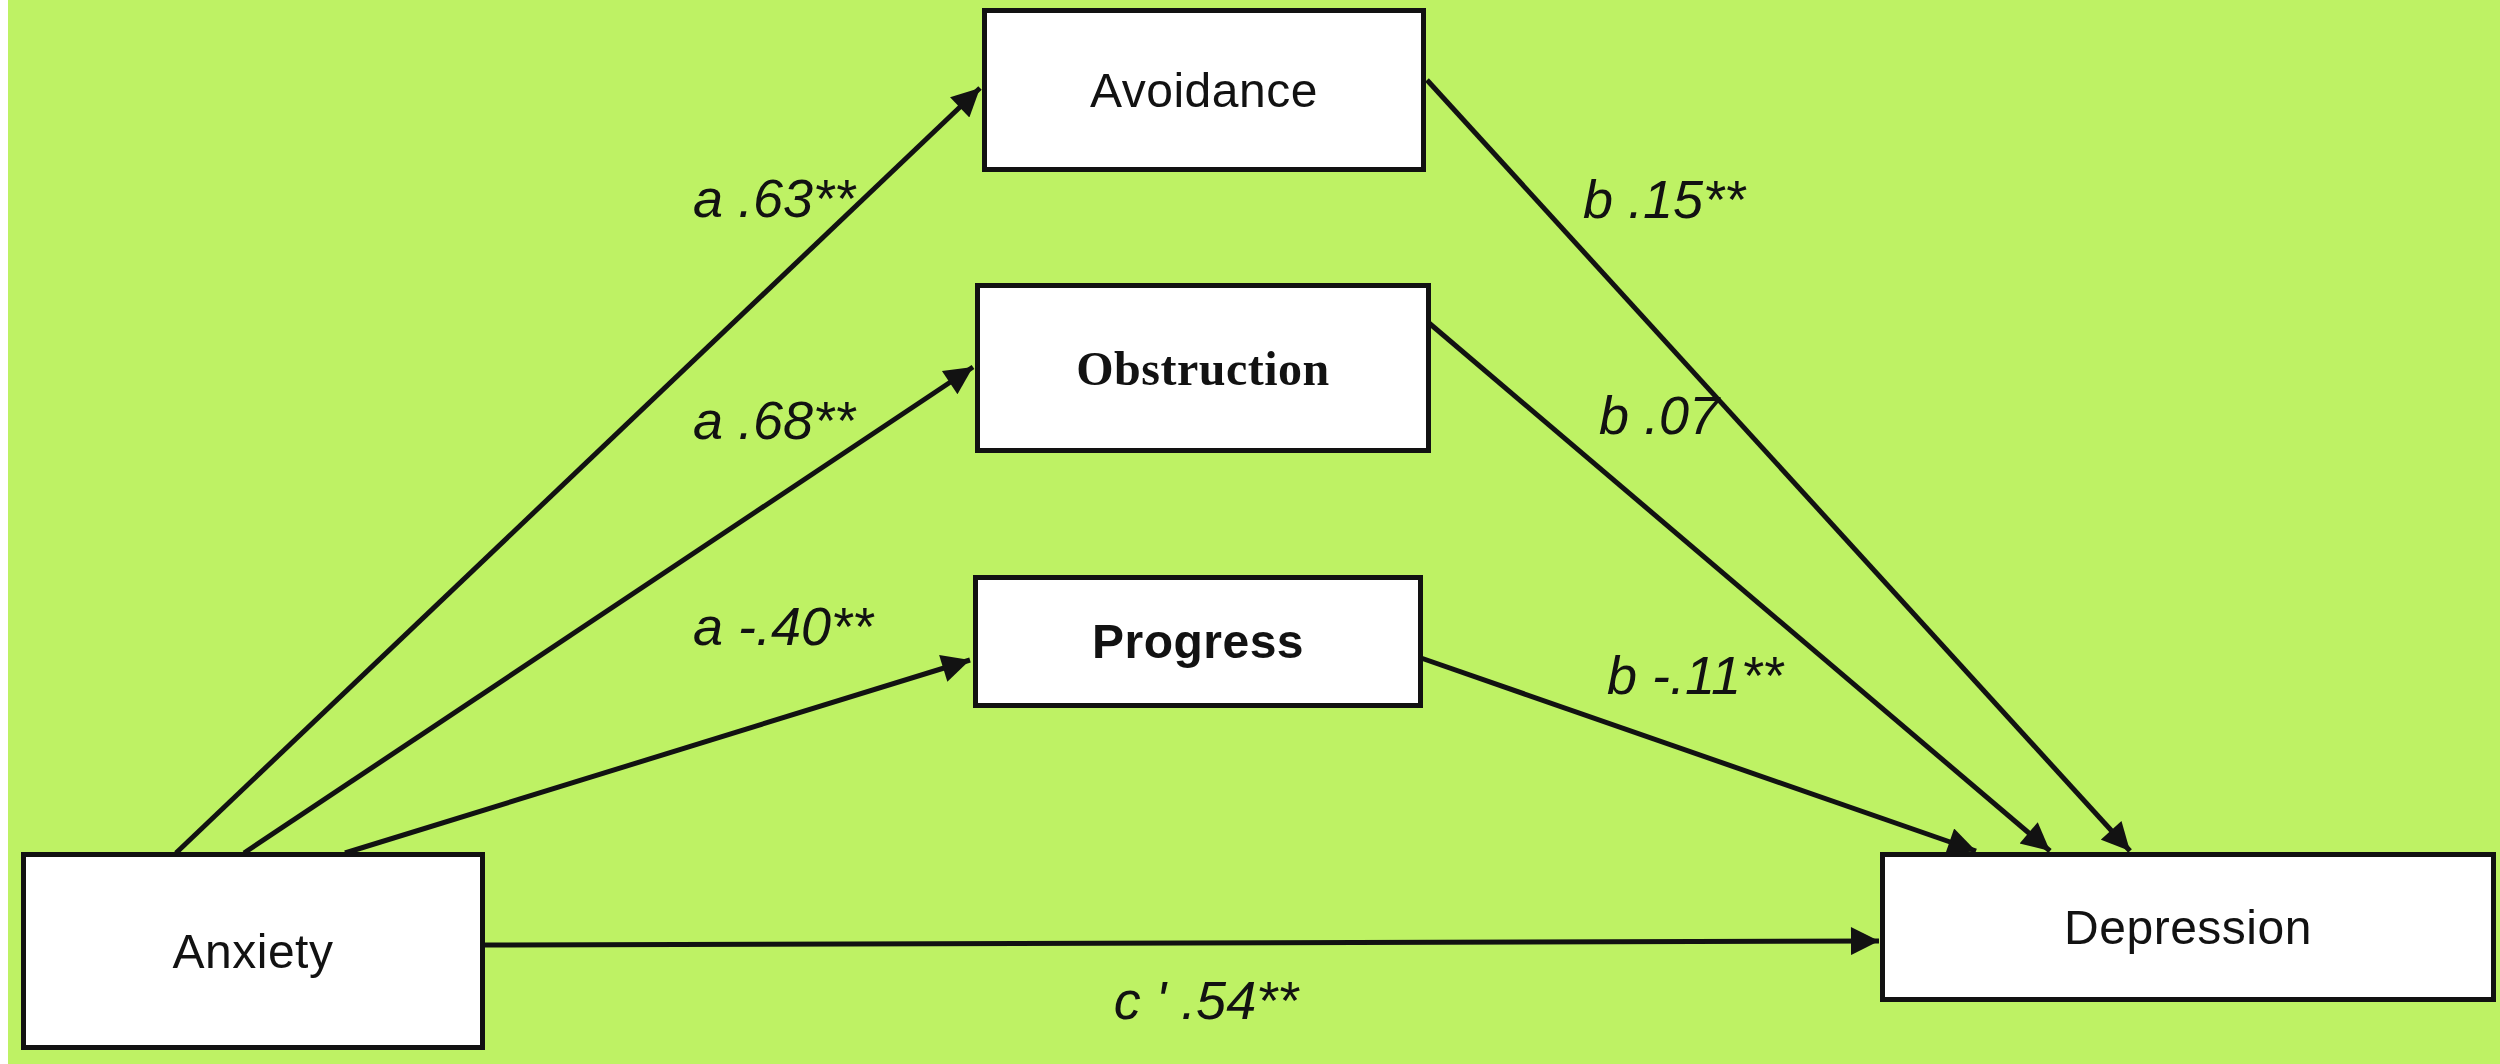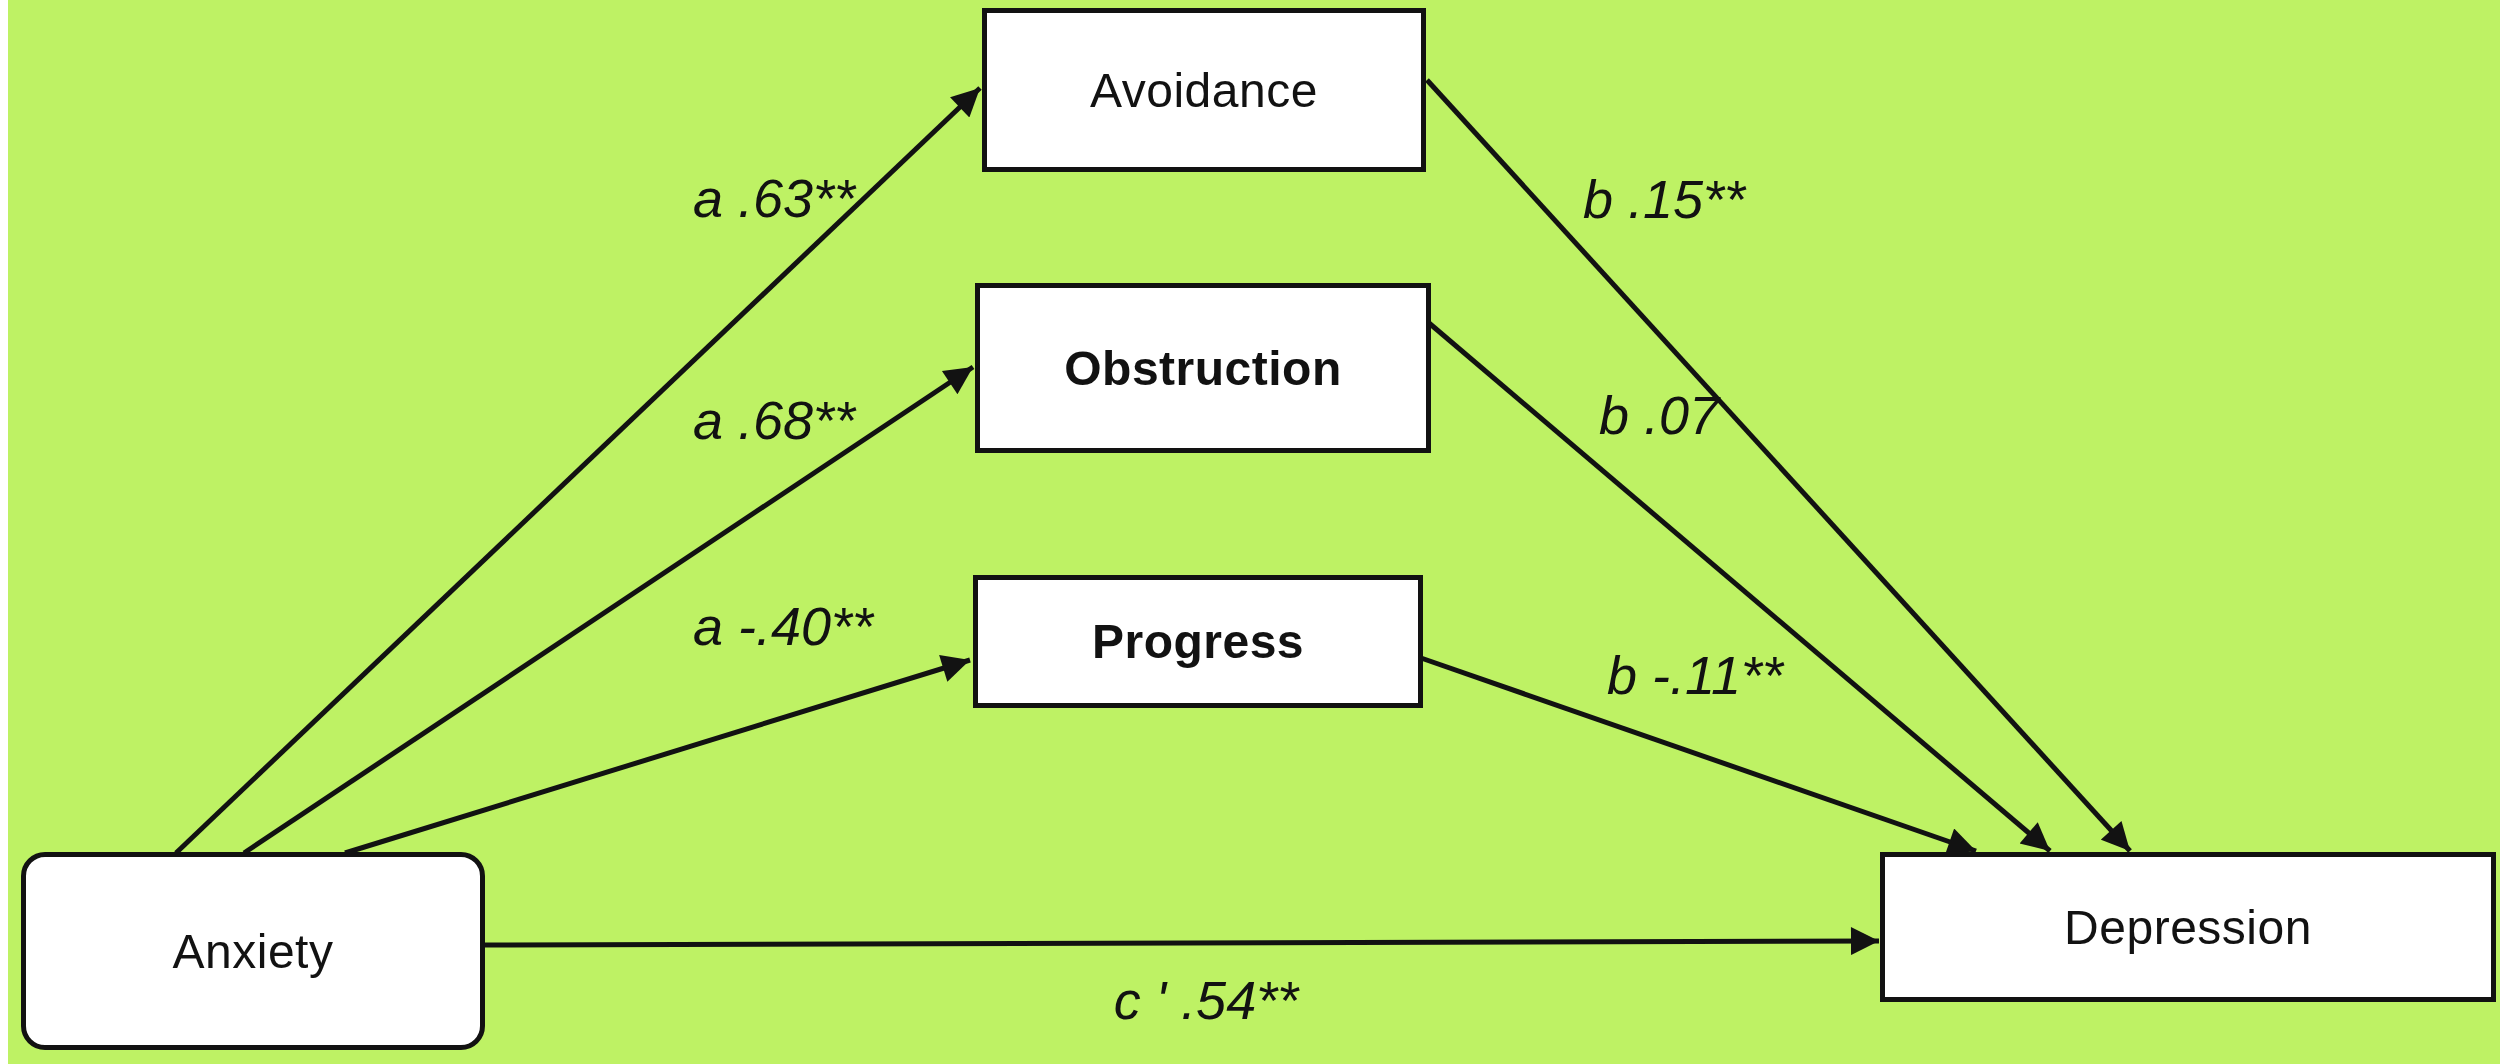--- a/index.html
+++ b/index.html
@@ -71,29 +71,29 @@
     <line class="arrow-line" x1="1421" y1="323" x2="2042" y2="851" marker-end="url(#ah)"></line>
     <line class="arrow-line" x1="1413" y1="658" x2="1968" y2="851" marker-end="url(#ah)"></line>
 
     <line class="arrow-line" x1="475" y1="945" x2="1871" y2="941" marker-end="url(#ah)"></line>
   </svg>
 
   <div class="node" style="left:974px;  top:8px;   width:444px; height:164px;">
     <span>Avoidance</span>
   </div>
 
-  <div class="node bold" style="left:967px;  top:283px; width:456px; height:170px;">
+  <div class="node bold" style="left:967px;  top:283px; width:456px; height:170px;font-family:Liberation Serif, serif;">
     <span>Obstruction</span>
   </div>
 
   <div class="node bold" style="left:965px;  top:575px; width:450px; height:133px;">
     <span>Progress</span>
   </div>
 
-  <div class="node" style="left:13px;   top:852px; width:464px; height:198px;border-radius:24px;">
+  <div class="node" style="left:13px;   top:852px; width:464px; height:198px;">
     <span>Anxiety</span>
   </div>
 
   <div class="node" style="left:1872px; top:852px; width:616px; height:150px;">
     <span>Depression</span>
   </div>
 
   <div class="plabel" style="left:766px;  top:198px;">a .63**</div>
   <div class="plabel" style="left:766px;  top:420px;">a .68**</div>
   <div class="plabel" style="left:775px;  top:626px;">a -.40**</div>

